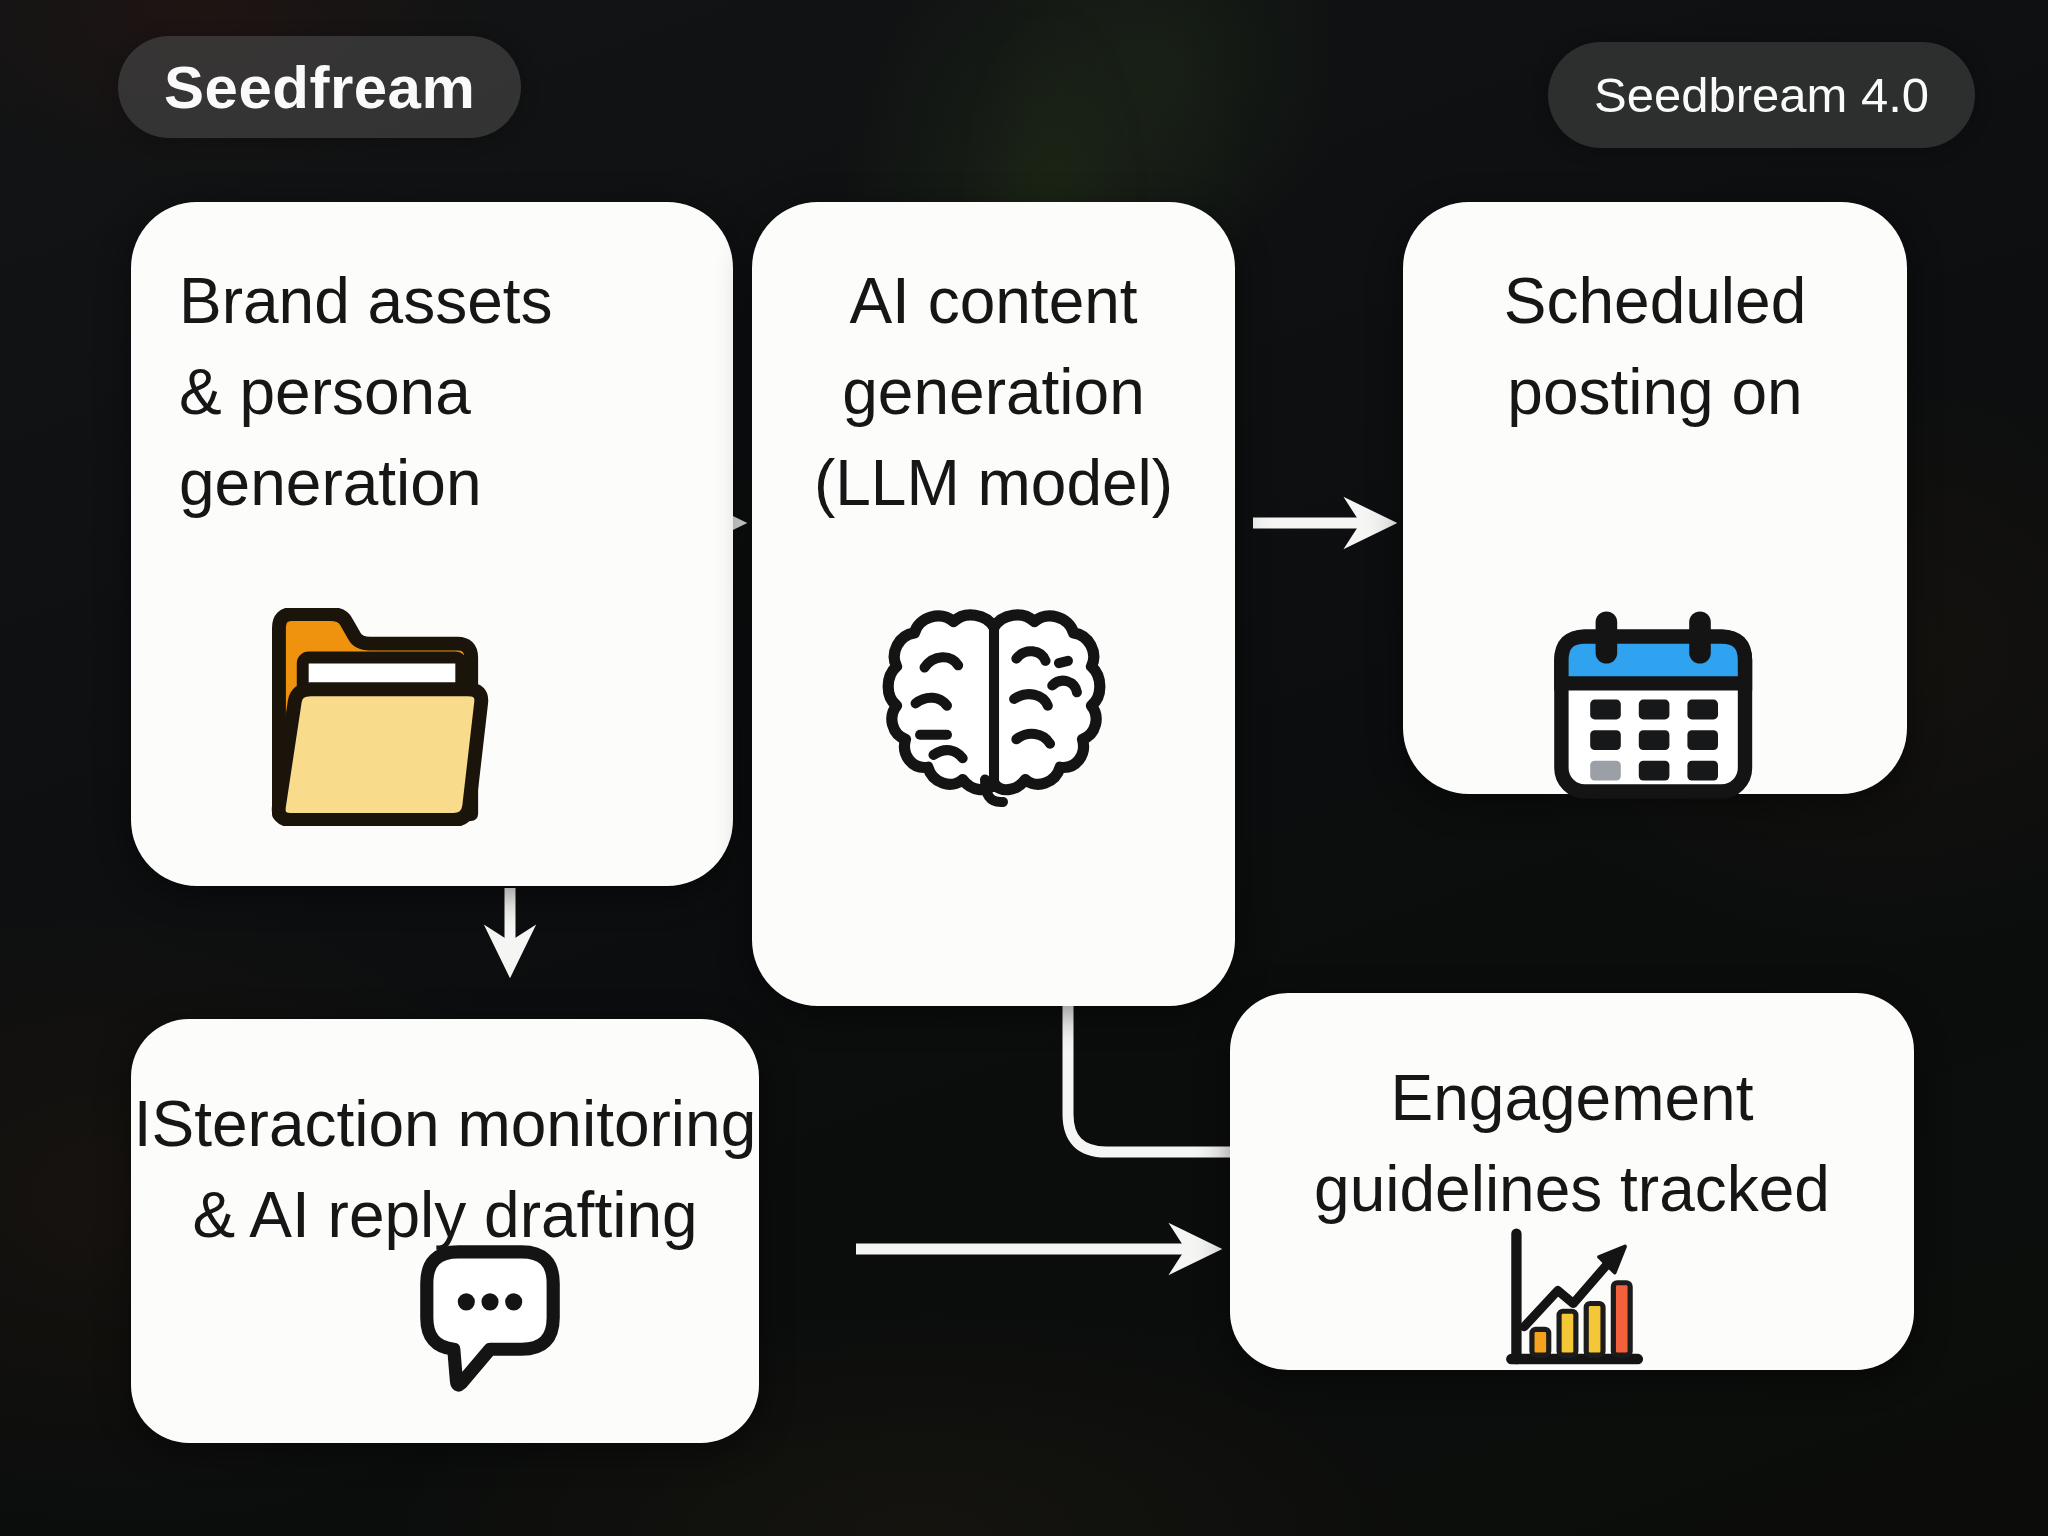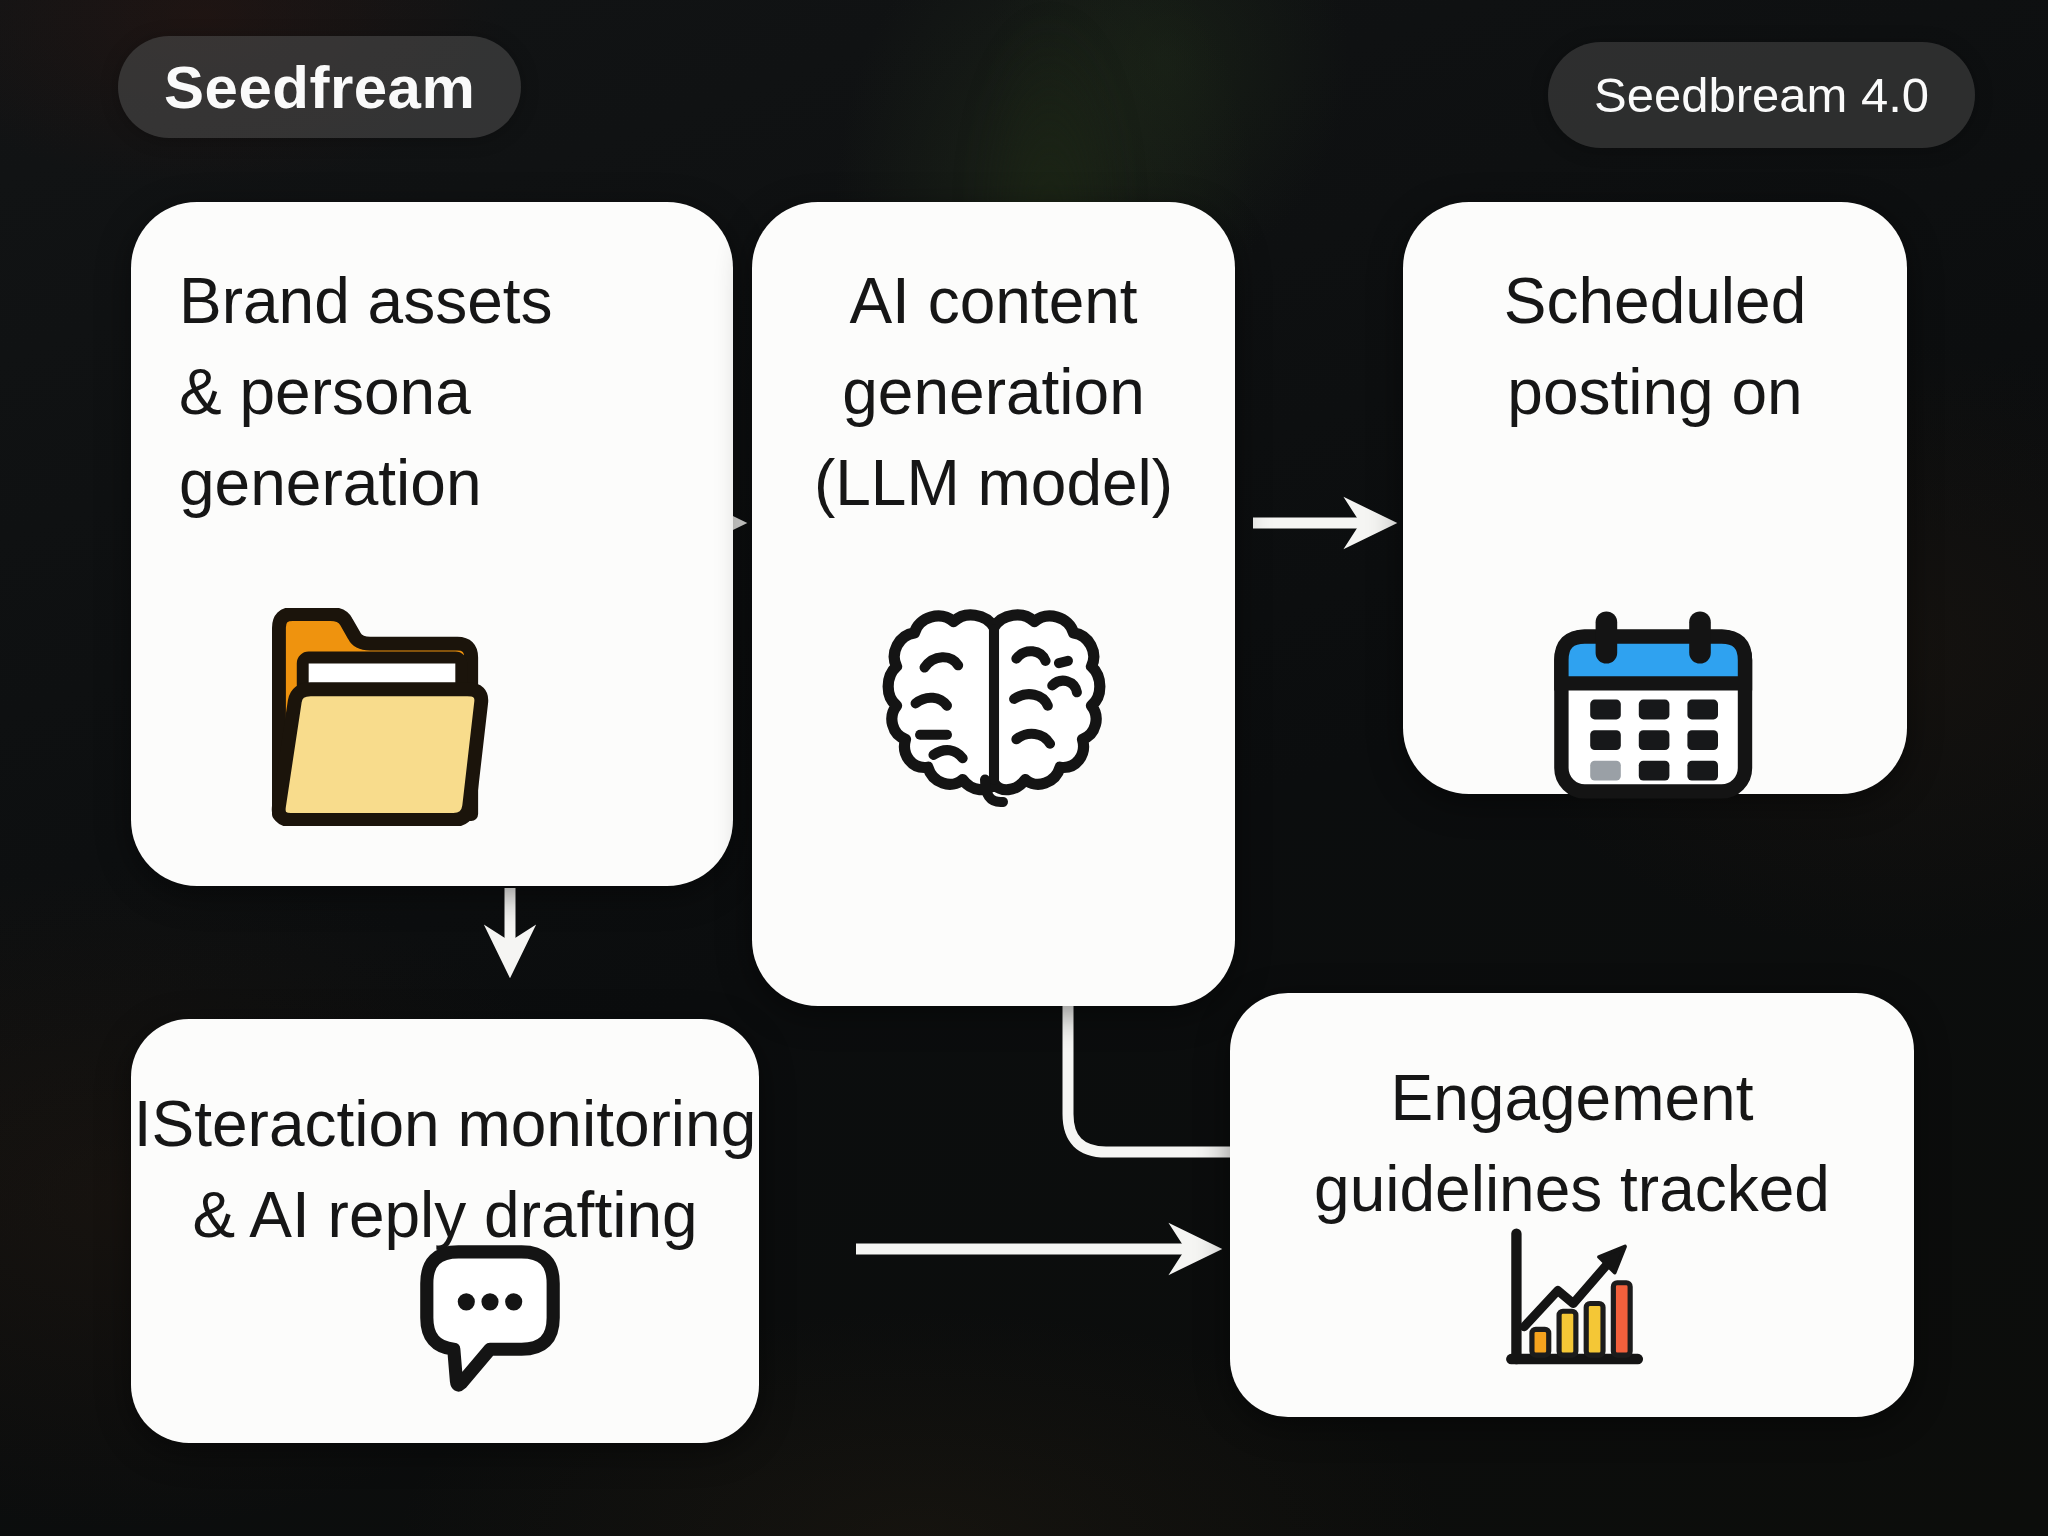--- a/index.html
+++ b/index.html
@@ -34,21 +34,21 @@
     color:#161616;
   }
   .node-text{position:absolute;left:0;right:0;font-size:64px;line-height:91px;font-weight:400;}
   .node-text .line{display:block;}
   .t-left{text-align:left;padding-left:48px;}
   .t-center{text-align:center;}
   #node-brand      {left:131px; top:202px; width:602px; height:684px;}
   #node-ai         {left:752px; top:202px; width:483px; height:804px;}
   #node-schedule   {left:1403px;top:202px; width:504px; height:592px;}
   #node-monitor    {left:131px; top:1019px; width:628px; height:424px;border-radius:58px;}
-  #node-analytics  {left:1230px;top:993px; width:684px; height:424px;border-radius:58px;}
+  #node-analytics  {left:1230px;top:993px; width:684px; height:377px;border-radius:58px;}
   #node-brand .node-text, #node-ai .node-text, #node-schedule .node-text {top:54px;}
   #node-monitor .node-text, #node-analytics .node-text {top:60px;}
   .icon{position:absolute;}
   .icon-folder  {left:132px;top:406px;width:238px;height:218px;}
   .icon-brain   {left:130px;top:398px;width:224px;height:218px;}
   .icon-calendar{left:144px;top:392px;width:216px;height:222px;}
   .icon-chat    {left:280px;top:210px;width:158px;height:172px;}
   .icon-chart   {left:258px;top:218px;width:168px;height:172px;}
   .arrows{position:absolute;left:0;top:0;pointer-events:none;}
 </style>

